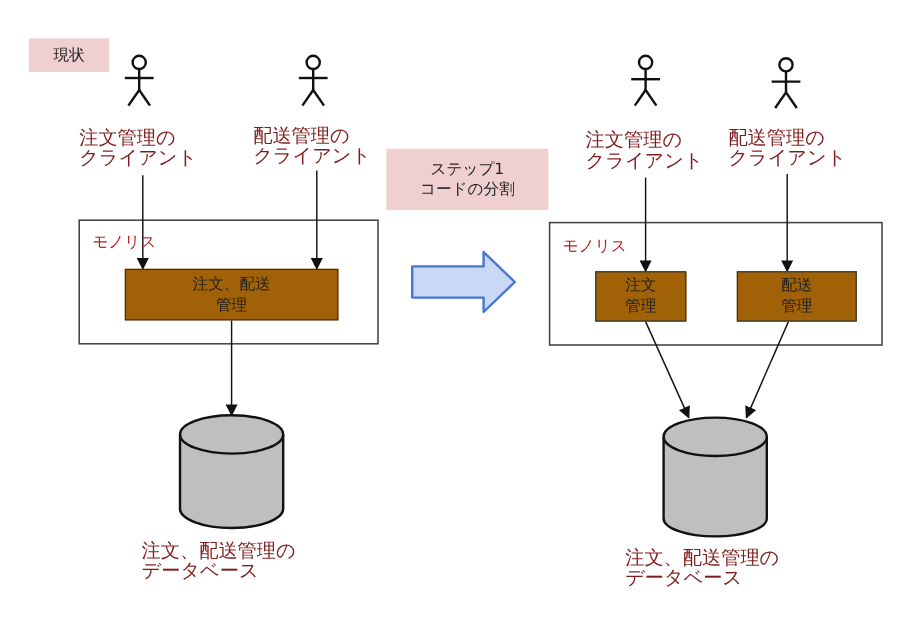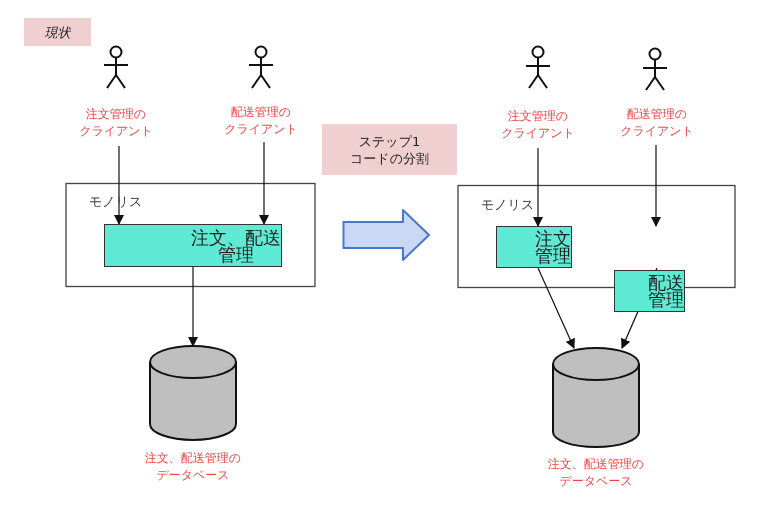--- a/index.html
+++ b/index.html
@@ -1,25 +1,25 @@
 <!DOCTYPE html>
 <html><head>
 <meta charset="utf-8">
 <style>
   html, body { margin: 0; padding: 0; background: #ffffff; }
   body { width: 768px; height: 514px; position: relative; overflow: hidden;
          font-family: "DejaVu Sans", "Liberation Sans", sans-serif; color: #222; }
   svg.diagram { position: absolute; left: 0; top: 0; }
-  .lbl { position: absolute; text-align: center; font-size: 12px; line-height: 17px; color: #ef4444; white-space: nowrap; }
+  .lbl { position: absolute; font-size: 16px; line-height: 17px; color: #7f1d1d; white-space: nowrap; }
   .tag { position: absolute; background: #efcfcf; display: flex; align-items: center; justify-content: center;
          text-align: center; font-size: 13px; line-height: 17px; color: #222; }
-  .mono-title { position: absolute; font-size: 13px; color: #404040; margin-left: 12px; }
-  .svc { position: absolute; background: #5eead4; border: 1.5px solid #333; box-sizing: border-box;
-         display: flex; align-items: center; justify-content: flex-end; text-align: center;
-         font-size: 18px; line-height: 17px; color: #222; }
+  .mono-title { position: absolute; font-size: 13px; color: #b91c1c; }
+  .svc { position: absolute; background: #a16207; border: 1.5px solid #333; box-sizing: border-box;
+         display: flex; align-items: center; justify-content: center; text-align: center;
+         font-size: 13px; line-height: 17px; color: #222; }
   .line { display: block; }
 </style>
 </head>
 <body>
 
 <svg class="diagram" width="768" height="514" viewBox="0 0 768 514">
   <defs>
     <marker id="ah" markerWidth="10" markerHeight="10" refX="9" refY="5" orient="auto" markerUnits="userSpaceOnUse">
       <path d="M0,0 L10,5 L0,10 z" fill="#111"></path>
     </marker>
@@ -76,21 +76,21 @@
 
   <line x1="538" y1="268" x2="574" y2="348" stroke="#111" stroke-width="1.2" marker-end="url(#ah)"></line>
   <line x1="657" y1="268" x2="622" y2="348" stroke="#111" stroke-width="1.2" marker-end="url(#ah)"></line>
 
   <g stroke="#111" stroke-width="2" fill="#bfbfbf">
     <path d="M553,364 L553,432 A43,15 0 0 0 639,432 L639,364"></path>
     <ellipse cx="596" cy="364" rx="43" ry="16"></ellipse>
   </g>
 </svg>
 
-<div class="tag" style="left:24px;top:18px;width:67px;height:28px;font-style:italic;">
+<div class="tag" style="left:24px;top:32px;width:67px;height:28px;">
   <span>現状</span>
 </div>
 
 <div class="lbl" style="left:66px;top:106px;width:100px;">
   <span class="line">注文管理の</span>
   <span class="line">クライアント</span>
 </div>
 <div class="lbl" style="left:211px;top:104px;width:100px;">
   <span class="line">配送管理の</span>
   <span class="line">クライアント</span>
@@ -127,21 +127,21 @@
 </div>
 
 <div class="mono-title" style="left:469px;top:196px;">モノリス</div>
 
 <div class="svc" style="left:496px;top:226px;width:76px;height:42px;">
   <div>
     <span class="line">注文</span>
     <span class="line">管理</span>
   </div>
 </div>
-<div class="svc" style="left:614px;top:226px;width:71px;height:42px;margin-top:44px;">
+<div class="svc" style="left:614px;top:226px;width:100px;height:42px;">
   <div>
     <span class="line">配送</span>
     <span class="line">管理</span>
   </div>
 </div>
 
 <div class="lbl" style="left:521px;top:456px;width:150px;">
   <span class="line">注文、配送管理の</span>
   <span class="line">データベース</span>
 </div>

